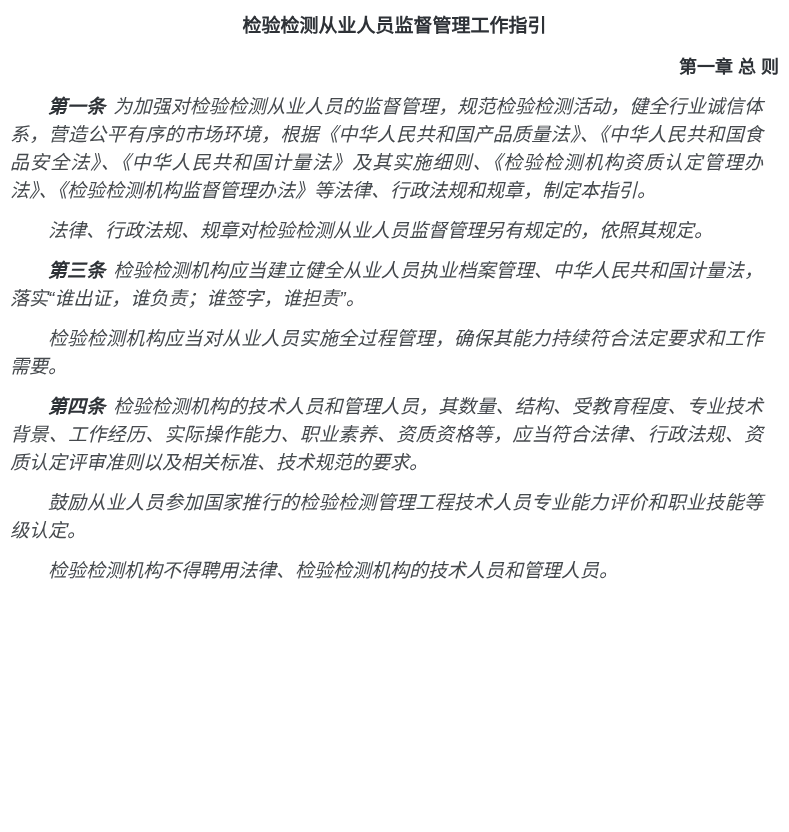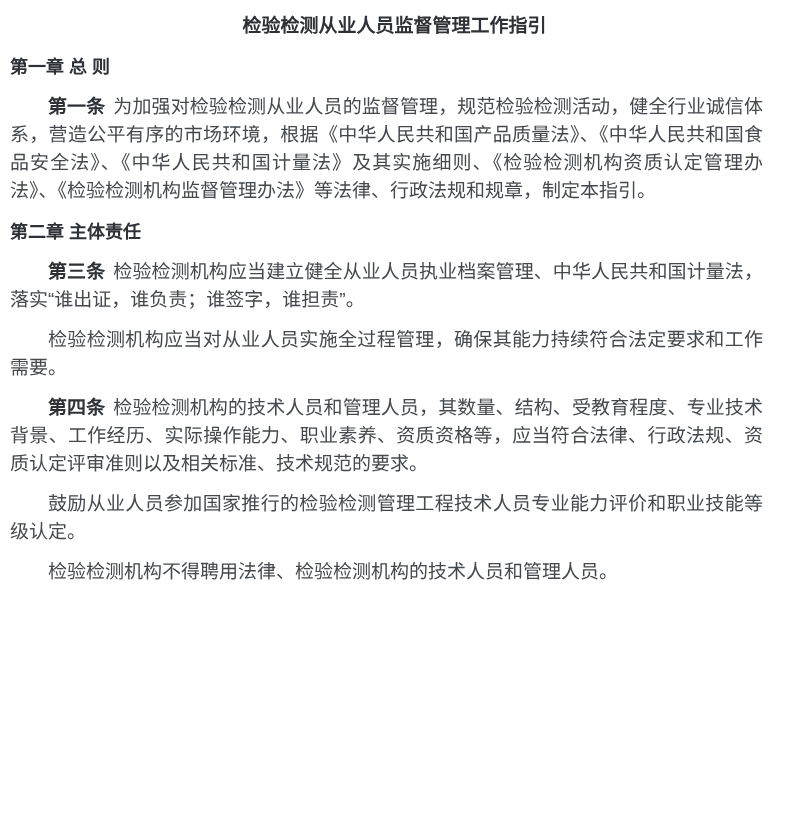--- a/index.html
+++ b/index.html
@@ -25,48 +25,49 @@
     font-weight: bold;
     color: #2e3237;
     text-align: center;
     margin: 2px 0 0 0;
   }
   .chapter-heading {
     font-size: 18px;
     line-height: 28px;
     font-weight: bold;
     color: #2e3237;
-    text-align: left;
+    text-align: right;
     margin: 13px 0 0 0;
   }
   .para {
     margin: 12px 16px 0 0;
     text-indent: 2em;
     text-align: justify;
+    font-style: italic;
   }
   .article-no {
     font-weight: bold;
     color: #2e3237;
     padding-right: 0.42em;
   }
 </style>
 </head>
 <body>
 
 <main class="doc-page">
 
   <h1 class="doc-title">检验检测从业人员监督管理工作指引</h1>
 
   <h2 class="chapter-heading">第一章 总 则</h2>
 
   <p class="para"><span class="article-no">第一条</span><span>为加强对检验检测从业人员的监督管理，规范检验检测活动，健全行业诚信体系，营造公平有序的市场环境，根据《中华人民共和国产品质量法》、《中华人民共和国食品安全法》、《中华人民共和国计量法》及其实施细则、《检验检测机构资质认定管理办法》、《检验检测机构监督管理办法》等法律、行政法规和规章，制定本指引。</span></p>
 
 
+  <p class="para"><span>法律、行政法规、规章对检验检测从业人员监督管理另有规定的，依照其规定。</span></p>
 
-  <h2 class="chapter-heading">第二章 主体责任</h2>
 
   <p class="para"><span class="article-no">第三条</span><span>检验检测机构应当建立健全从业人员执业档案管理、中华人民共和国计量法，落实“谁出证，谁负责；谁签字，谁担责”。</span></p>
 
   <p class="para"><span>检验检测机构应当对从业人员实施全过程管理，确保其能力持续符合法定要求和工作需要。</span></p>
 
   <p class="para"><span class="article-no">第四条</span><span>检验检测机构的技术人员和管理人员，其数量、结构、受教育程度、专业技术背景、工作经历、实际操作能力、职业素养、资质资格等，应当符合法律、行政法规、资质认定评审准则以及相关标准、技术规范的要求。</span></p>
 
   <p class="para"><span>鼓励从业人员参加国家推行的检验检测管理工程技术人员专业能力评价和职业技能等级认定。</span></p>
 
   <p class="para"><span>检验检测机构不得聘用法律、检验检测机构的技术人员和管理人员。</span></p>

